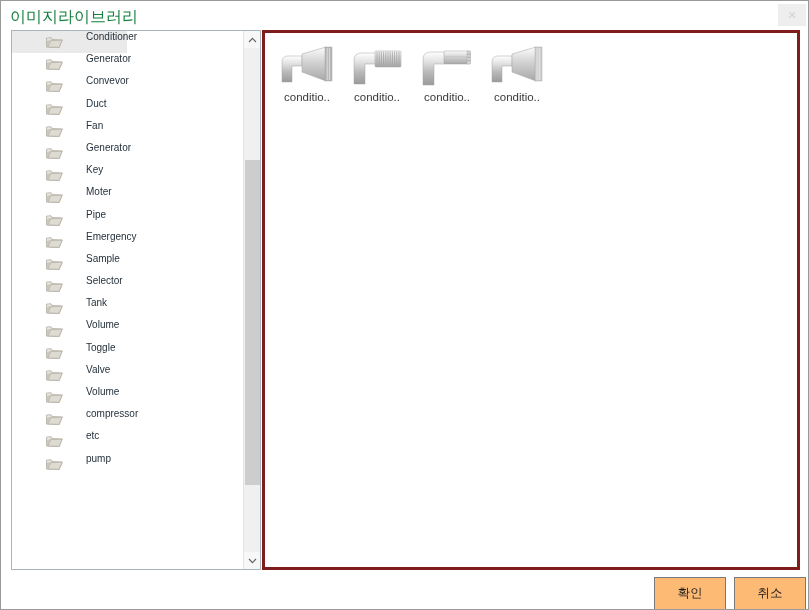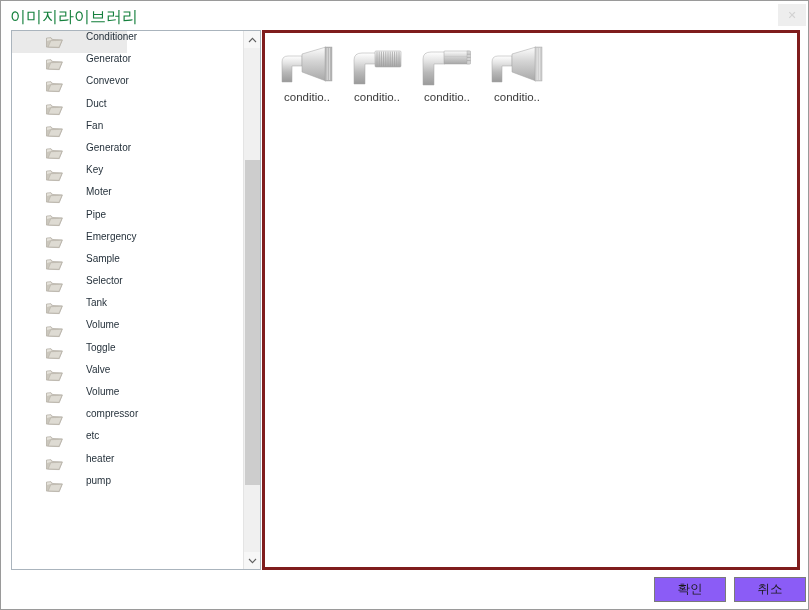--- a/index.html
+++ b/index.html
@@ -202,22 +202,22 @@
     position: absolute;
     left: 0;
     bottom: 0;
     width: 809px;
     height: 40px;
   }
   .dlg-button {
     position: absolute;
     top: 8px;
     width: 72px;
-    height: 25px;
-    background: #8b5cf6;
+    height: 33px;
+    background: #fdba74;
     border: 1px solid #7a7a7a;
     box-sizing: border-box;
     font-family: "Liberation Sans", sans-serif;
     font-size: 12.5px;
     color: #1a1a1a;
     cursor: default;
     padding: 1px;
     display: flex;
     align-items: center;
     justify-content: center;
@@ -384,28 +384,20 @@
           </svg>
           <span class="item-label">compressor</span>
         </div>
         <div class="list-item">
           <svg class="folder-icon" width="17" height="13" viewBox="0 0 17 13">
             <path d="M0.5 2.6 L0.5 11.6 L13.2 12.2 L16.4 4.4 L6.6 4.0 L5.0 2.2 Z" fill="#cbc7bd" stroke="#b0aba0" stroke-width="0.7" stroke-linejoin="round"></path>
             <path d="M1.0 3.1 L1.0 5.6 L5.5 4.2 L4.7 2.8 Z" fill="#e6e3dc"></path>
             <path d="M2.2 11.4 L4.8 5.2 L16.0 4.8 L13.0 11.8 Z" fill="#dedbd3" stroke="#b5b0a6" stroke-width="0.6" stroke-linejoin="round"></path>
           </svg>
           <span class="item-label">etc</span>
-        </div>
-        <div class="list-item">
-          <svg class="folder-icon" width="17" height="13" viewBox="0 0 17 13">
-            <path d="M0.5 2.6 L0.5 11.6 L13.2 12.2 L16.4 4.4 L6.6 4.0 L5.0 2.2 Z" fill="#cbc7bd" stroke="#b0aba0" stroke-width="0.7" stroke-linejoin="round"></path>
-            <path d="M1.0 3.1 L1.0 5.6 L5.5 4.2 L4.7 2.8 Z" fill="#e6e3dc"></path>
-            <path d="M2.2 11.4 L4.8 5.2 L16.0 4.8 L13.0 11.8 Z" fill="#dedbd3" stroke="#b5b0a6" stroke-width="0.6" stroke-linejoin="round"></path>
-          </svg>
-          <span class="item-label">heater</span>
         </div>
         <div class="list-item">
           <svg class="folder-icon" width="17" height="13" viewBox="0 0 17 13">
             <path d="M0.5 2.6 L0.5 11.6 L13.2 12.2 L16.4 4.4 L6.6 4.0 L5.0 2.2 Z" fill="#cbc7bd" stroke="#b0aba0" stroke-width="0.7" stroke-linejoin="round"></path>
             <path d="M1.0 3.1 L1.0 5.6 L5.5 4.2 L4.7 2.8 Z" fill="#e6e3dc"></path>
             <path d="M2.2 11.4 L4.8 5.2 L16.0 4.8 L13.0 11.8 Z" fill="#dedbd3" stroke="#b5b0a6" stroke-width="0.6" stroke-linejoin="round"></path>
           </svg>
           <span class="item-label">pump</span>
         </div>
       </div>

